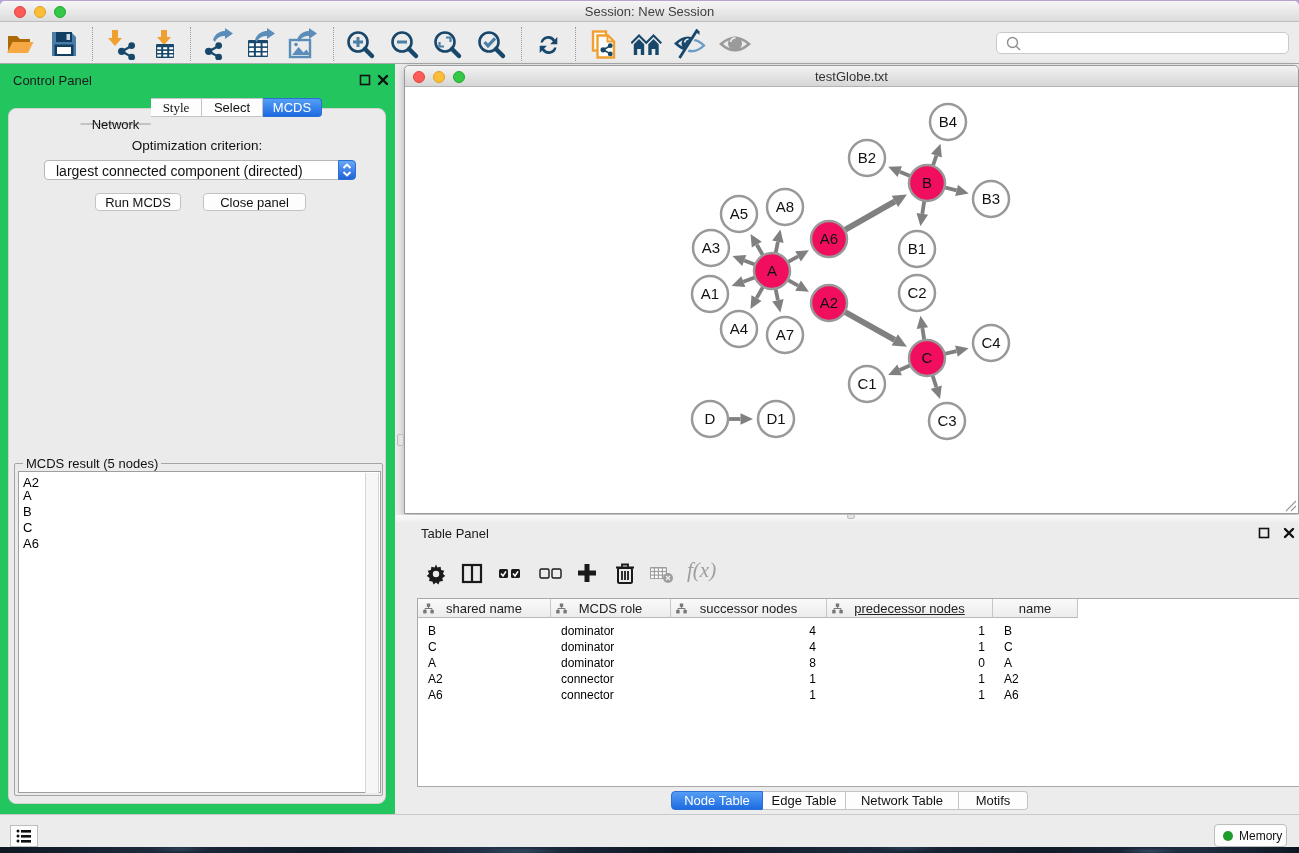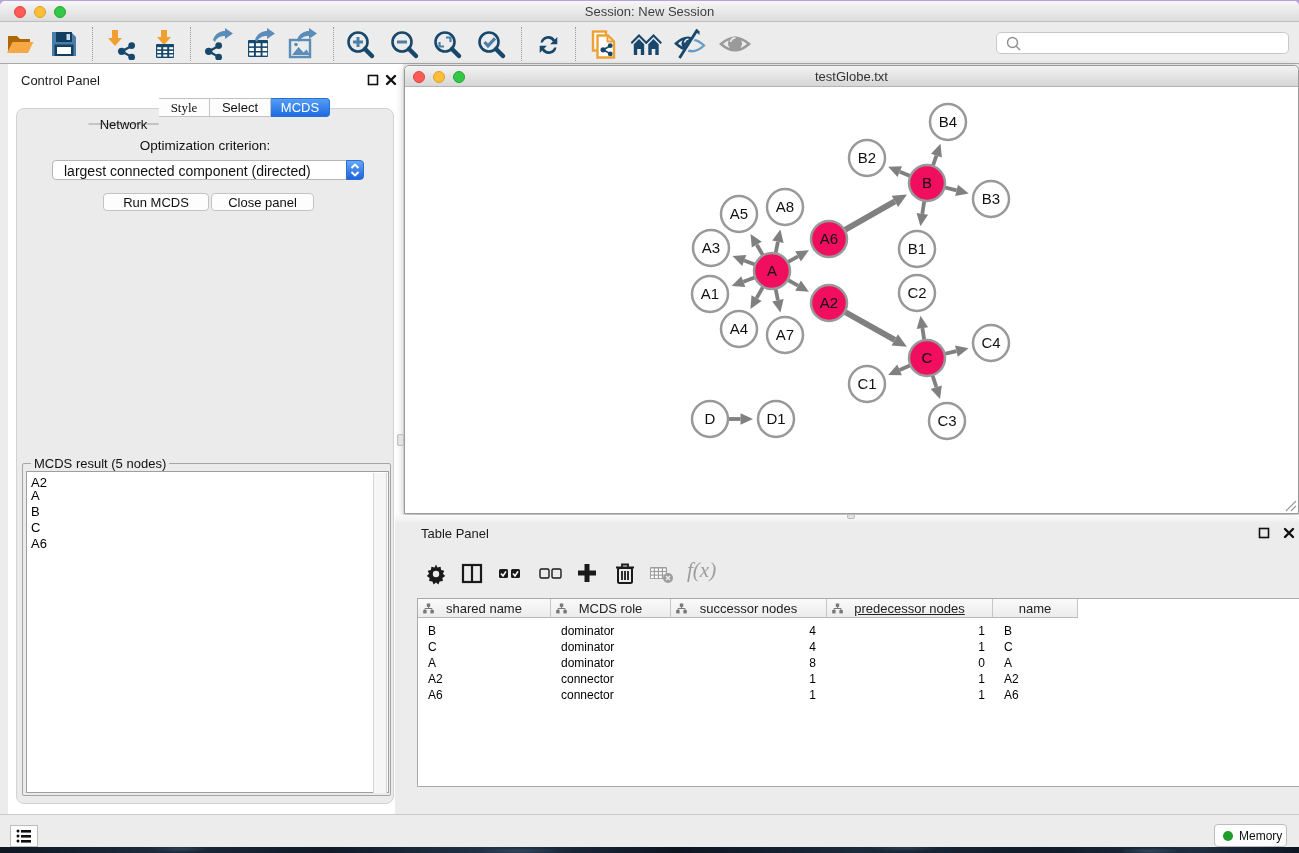--- a/index.html
+++ b/index.html
@@ -19,21 +19,21 @@
   background:linear-gradient(#f6f6f6,#dcdcdc); border-bottom:1px solid #bfbfbf; border-radius:5px 5px 0 0; }
 #titlebar .tl { position:absolute; top:4.5px; width:12px; height:12px; border-radius:50%; }
 #title { position:absolute; top:3px; left:0; width:100%; text-align:center; font-size:13px; color:#3e3e3e; }
 
 #toolbar { position:absolute; left:0; top:22px; width:1299px; height:41px; background:#ececec; border-bottom:1px solid #a8a8a8; }
 .tbsep { position:absolute; top:4px; height:34px; width:0; border-left:1px dotted #9a9a9a; }
 .tbi { position:absolute; top:5px; width:32px; height:32px; }
 #searchbox { position:absolute; left:996px; top:9px; width:293px; height:22px; background:#fff;
   border:1px solid #c9c9c9; border-radius:5px; }
 
-#cp { position:absolute; left:8px; top:63px; width:395px; height:750px; background:#ffffff; }
+#cp { position:absolute; left:0; top:63px; width:395px; height:750px; background:#22c55e; }
 #cp-title { position:absolute; left:13px; top:9px; font-size:13px; color:#1b1b1b; }
 #cp-box { position:absolute; left:8px; top:44px; width:378px; height:696px; background:#ebebeb;
   border:1px solid #d2d2d2; border-radius:8px; }
 .tabs { position:absolute; display:flex; height:19px; z-index:6; }
 .tab { font-size:13px; color:#111; background:#fdfdfd; border:1px solid #c3c3c3; border-left:none;
   display:flex; align-items:center; justify-content:center; padding:0 14px; }
 .tab:first-child { border-left:1px solid #c3c3c3; border-radius:4px 0 0 4px; }
 .tab:last-child { border-radius:0 4px 4px 0; }
 .tab.sel { background:linear-gradient(#559ef5,#1d6be2); color:#fff; border-color:#2a6fd4; }
 
@@ -251,21 +251,21 @@
       <div style="position:absolute;left:0;top:29px;width:100%;text-align:center;font-size:13.5px;color:#111;">Optimization criterion:</div>
       <div style="position:absolute;left:35px;top:51px;width:312px;height:20px;background:#fff;border:1px solid #b7b7b7;border-radius:4px;">
         <span style="position:absolute;left:11px;top:2px;font-size:14px;color:#111;">largest connected component (directed)</span>
         <span style="position:absolute;right:-1px;top:-1px;width:18px;height:20px;border-radius:0 4px 4px 0;background:linear-gradient(#67a7f6,#2063d8);border:1px solid #2a6fd4;">
           <svg width="16" height="18" viewBox="0 0 16 18" style="position:absolute;left:0;top:0">
             <path d="M4.5,7 L8,3.6 L11.5,7" fill="none" stroke="#fff" stroke-width="2"></path>
             <path d="M4.5,11 L8,14.4 L11.5,11" fill="none" stroke="#fff" stroke-width="2"></path>
           </svg>
         </span>
       </div>
-      <div class="btn" style="left:86px;top:84px;width:106px;height:18px;">Run MCDS</div>
+      <div class="btn" style="left:86px;top:84px;width:86px;height:18px;">Run MCDS</div>
       <div class="btn" style="left:194px;top:84px;width:103px;height:18px;">Close panel</div>
     </div>
     <div id="mcds">
       <div id="mcds-legend">MCDS result (5 nodes)</div>
       <div id="mcds-list">
         <div style="padding-top:3px;">A2</div>
           <div>A</div>
           <div>B</div>
           <div>C</div>
           <div>A6</div>
@@ -488,20 +488,26 @@
         <div class="trow" style="left:143px;top:73px;">connector</div>
         <div class="trow" style="left:253px;top:73px;width:145px;text-align:right;">1</div>
         <div class="trow" style="left:409px;top:73px;width:158px;text-align:right;">1</div>
         <div class="trow" style="left:586px;top:73px;">A2</div>
         <div class="trow" style="left:10px;top:89px;">A6</div>
         <div class="trow" style="left:143px;top:89px;">connector</div>
         <div class="trow" style="left:253px;top:89px;width:145px;text-align:right;">1</div>
         <div class="trow" style="left:409px;top:89px;width:158px;text-align:right;">1</div>
         <div class="trow" style="left:586px;top:89px;">A6</div>
     </div>
+    <div id="btabs" class="tabs">
+      <div class="tab sel" style="width:92px;padding:0;">Node Table</div>
+        <div class="tab" style="width:83px;padding:0;">Edge Table</div>
+        <div class="tab" style="width:113px;padding:0;">Network Table</div>
+        <div class="tab" style="width:69px;padding:0;">Motifs</div>
+    </div>
   </div>
   <div style="position:absolute;left:397px;top:433px;width:7px;height:12px;background:#e3e3e3;border:1px solid #bdbdbd;border-radius:2px;z-index:9;"></div>
   <div style="position:absolute;left:847px;top:513px;width:8px;height:5px;background:#e3e3e3;border:1px solid #bdbdbd;border-radius:2px;z-index:9;"></div>
   <div id="status">
     <div id="listbtn">
       <svg width="26" height="20" viewBox="0 0 26 20">
         <circle cx="7" cy="5" r="1.5" fill="#111"></circle>
           <rect x="10" y="4" width="10" height="2.6" fill="#111"></rect>
         <circle cx="7" cy="10" r="1.5" fill="#111"></circle>
           <rect x="10" y="9" width="10" height="2.6" fill="#111"></rect>

